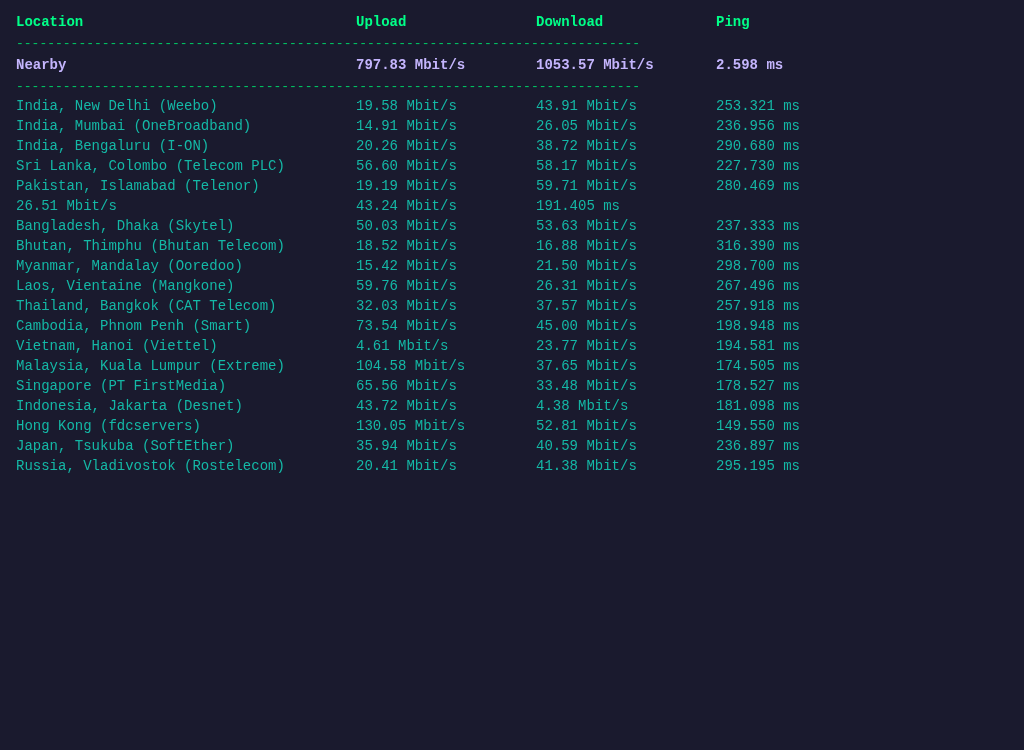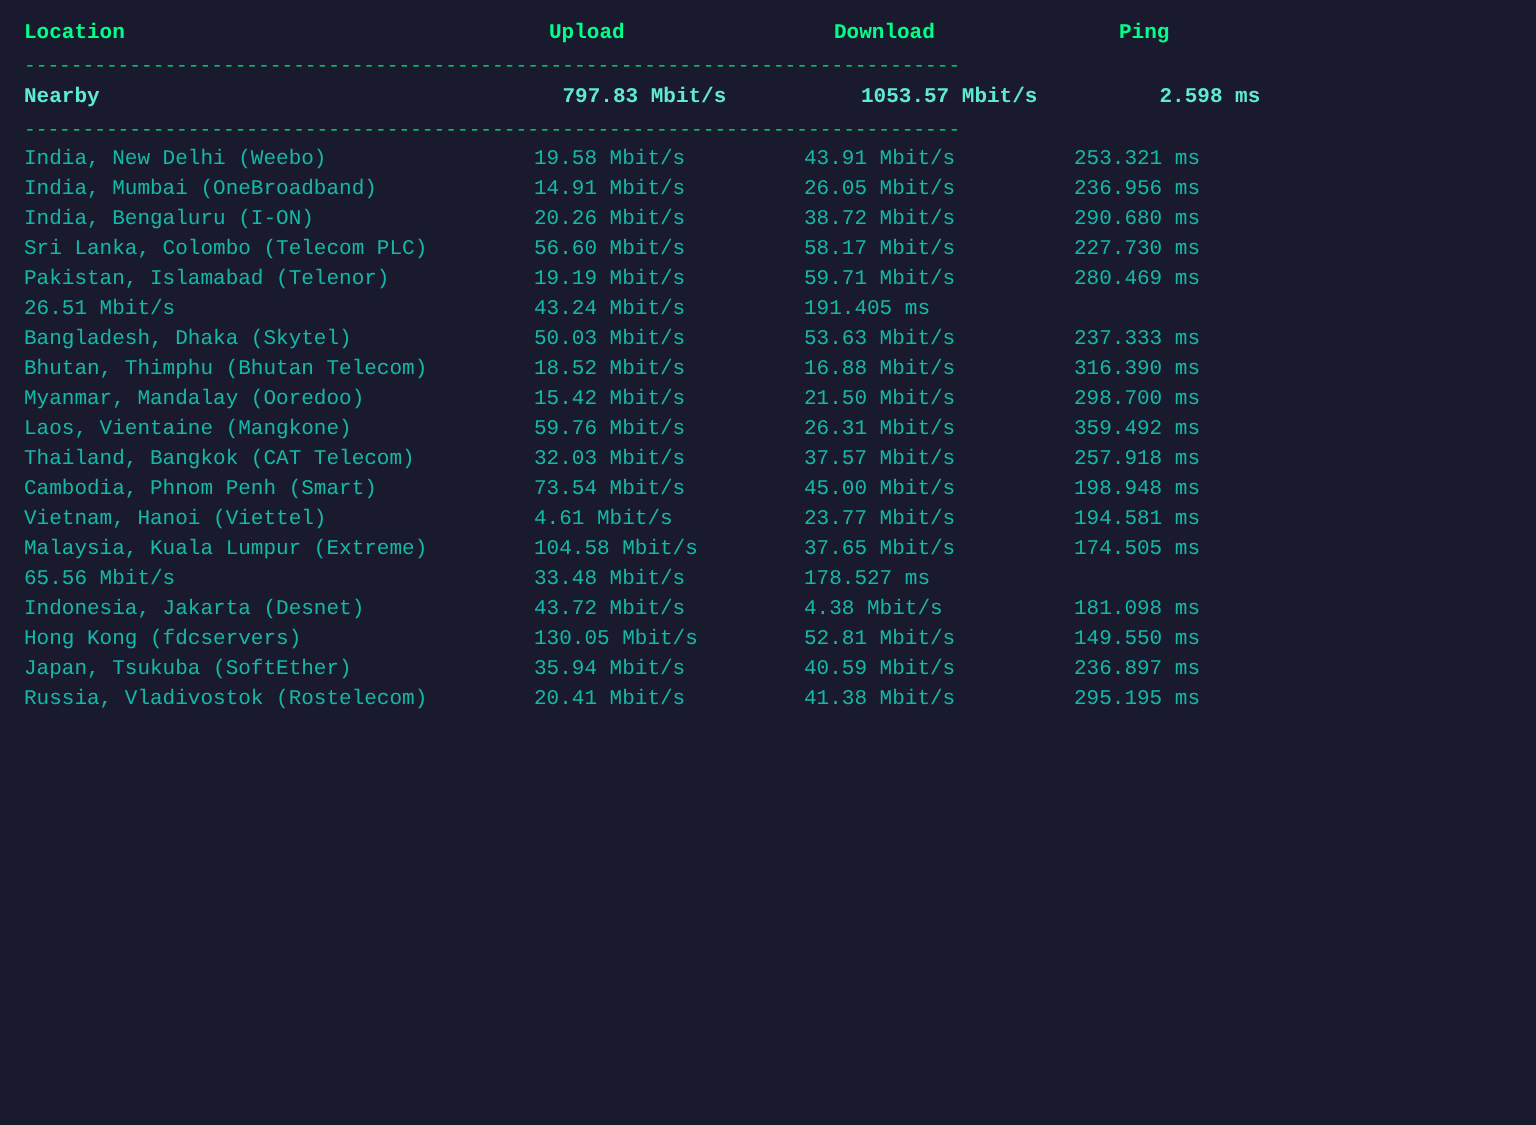--- a/index.html
+++ b/index.html
@@ -18,37 +18,35 @@
     }
     .table-container {
       width: 100%;
     }
     .header-row {
       display: grid;
       grid-template-columns: 340px 180px 180px 140px;
       padding: 4px 0;
       color: #00ff88;
       font-weight: bold;
-      gap: 10px;
     }
     .divider {
       color: #00cc66;
       font-size: 13px;
       letter-spacing: 0px;
       overflow: hidden;
       white-space: nowrap;
       padding: 2px 0;
     }
     .nearby-row {
       display: grid;
       grid-template-columns: 340px 180px 180px 140px;
       padding: 4px 0;
-      color: #5eead4;
+      color: #c4b5fd;
       font-weight: bold;
-      gap: 19px;
     }
     .data-row {
       display: grid;
       grid-template-columns: 340px 180px 180px 140px;
       padding: 2px 0;
       color: #14b8a6;
     }
     .col {
       white-space: nowrap;
     }
@@ -127,21 +125,21 @@
       <div class="data-row">
     <div class="col">Myanmar, Mandalay (Ooredoo)</div>
     <div class="col">15.42 Mbit/s</div>
     <div class="col">21.50 Mbit/s</div>
     <div class="col">298.700 ms</div>
   </div>
       <div class="data-row">
     <div class="col">Laos, Vientaine (Mangkone)</div>
     <div class="col">59.76 Mbit/s</div>
     <div class="col">26.31 Mbit/s</div>
-    <div class="col">359.492 ms</div>
+    <div class="col">267.496 ms</div>
   </div>
       <div class="data-row">
     <div class="col">Thailand, Bangkok (CAT Telecom)</div>
     <div class="col">32.03 Mbit/s</div>
     <div class="col">37.57 Mbit/s</div>
     <div class="col">257.918 ms</div>
   </div>
       <div class="data-row">
     <div class="col">Cambodia, Phnom Penh (Smart)</div>
     <div class="col">73.54 Mbit/s</div>
@@ -154,20 +152,21 @@
     <div class="col">23.77 Mbit/s</div>
     <div class="col">194.581 ms</div>
   </div>
       <div class="data-row">
     <div class="col">Malaysia, Kuala Lumpur (Extreme)</div>
     <div class="col">104.58 Mbit/s</div>
     <div class="col">37.65 Mbit/s</div>
     <div class="col">174.505 ms</div>
   </div>
       <div class="data-row">
+    <div class="col">Singapore (PT FirstMedia)</div>
     <div class="col">65.56 Mbit/s</div>
     <div class="col">33.48 Mbit/s</div>
     <div class="col">178.527 ms</div>
   </div>
       <div class="data-row">
     <div class="col">Indonesia, Jakarta (Desnet)</div>
     <div class="col">43.72 Mbit/s</div>
     <div class="col">4.38 Mbit/s</div>
     <div class="col">181.098 ms</div>
   </div>

